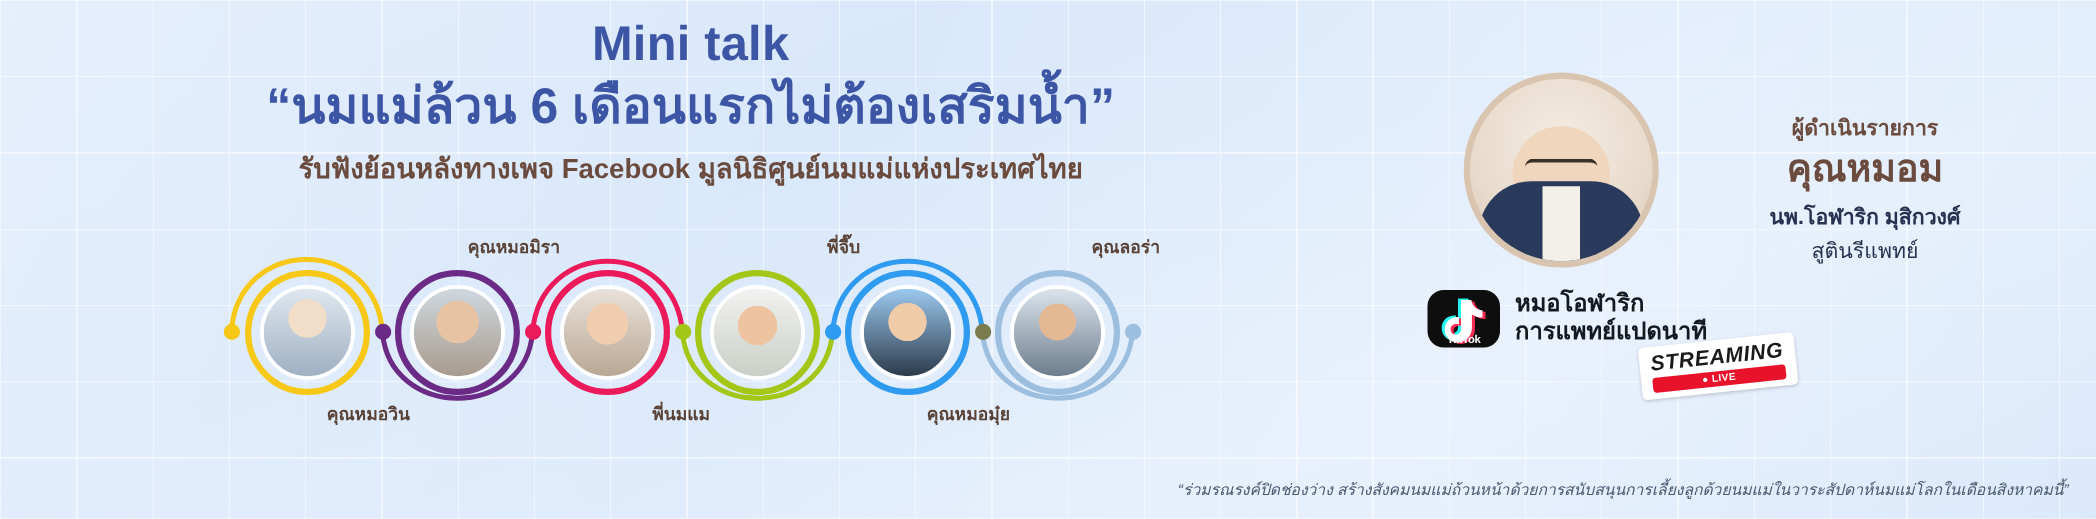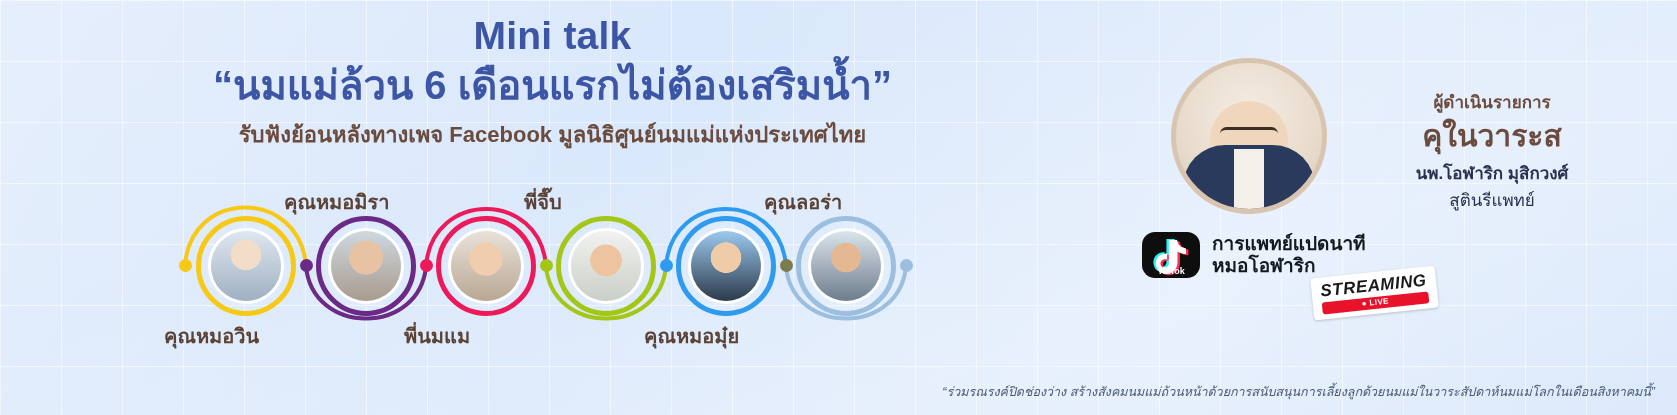--- a/index.html
+++ b/index.html
@@ -44,22 +44,22 @@
     position:absolute; left:10px; top:38px; width:100px; height:100px; border-radius:50%;
     display:flex; align-items:center; justify-content:center;
   }
   .ring .inner {
     width:76px; height:76px; border-radius:50%; overflow:hidden;
     border:3px solid #fff; background:#e9eef6;
     display:flex; align-items:flex-end; justify-content:center;
   }
   .face { width:100%; height:100%; position:relative; }
   .nm {
-    position:absolute; left:-22px; width:164px; text-align:left;
-    font-size:20px; font-weight:700; color:#5b4236; white-space:nowrap;
+    position:absolute; left:-22px; width:164px; text-align:right;
+    font-size:14px; font-weight:700; color:#5b4236; white-space:nowrap;
   }
   .nm.above { top:8px; }
   .nm.below { top:142px; }
   .dot { position:absolute; width:13px; height:13px; border-radius:50%; top:81px; }
   .arcs { position:absolute; left:0; top:0; width:1060px; height:160px; }
 
   
   .host { position:absolute; right:0; top:0; width:560px; height:415px; z-index:5;}
   .host-photo {
     position:absolute; left:54px; top:58px; width:156px; height:156px; border-radius:50%;
@@ -187,37 +187,37 @@
 
   <div class="host">
     <div class="host-photo">
       <div style="position:absolute;left:50%;top:26%;transform:translateX(-50%);width:78px;height:78px;border-radius:50%;background:#f0d6bd"></div>
       <div style="position:absolute;left:50%;bottom:-10px;transform:translateX(-50%);width:132px;height:74px;border-radius:42px 42px 0 0;background:#2a3a5c"></div>
       <div style="position:absolute;left:50%;bottom:-10px;transform:translateX(-50%);width:30px;height:70px;background:#f3efe9"></div>
       <div style="position:absolute;left:50%;top:44%;transform:translateX(-50%);width:58px;height:13px;border-top:3px solid #3a3026;border-radius:8px"></div>
     </div>
     <div class="host-text">
       <div class="ht-role">ผู้ดำเนินรายการ</div>
-      <div class="ht-name">คุในวาระส</div>
+      <div class="ht-name">คุณหมอม</div>
       <div class="ht-full">นพ.โอฬาริก มุสิกวงศ์</div>
       <div class="ht-spec">สูตินรีแพทย์</div>
     </div>
 
     <div class="tt">
       <div class="tt-logo">
         <svg viewBox="0 0 48 48" width="58" height="58" style="position:absolute;left:0;top:-4px">
           <path d="M29 10c.9 4.2 3.4 6.6 7.4 6.9v4.6c-2.4.2-4.6-.5-7-2v8.8c0 5.6-4.2 9.7-9.3 9.7-5 0-8.7-3.7-8.7-8.6 0-4.9 4-8.7 9.4-8.2v4.8c-.8-.2-1.6-.3-2.4-.1-2 .3-3.3 1.9-3.1 3.9.2 1.9 1.7 3.2 3.6 3.1 1.9-.1 3.3-1.6 3.3-3.7V10H29z" fill="#25F4EE" transform="translate(-2,-1)"></path>
           <path d="M29 10c.9 4.2 3.4 6.6 7.4 6.9v4.6c-2.4.2-4.6-.5-7-2v8.8c0 5.6-4.2 9.7-9.3 9.7-5 0-8.7-3.7-8.7-8.6 0-4.9 4-8.7 9.4-8.2v4.8c-.8-.2-1.6-.3-2.4-.1-2 .3-3.3 1.9-3.1 3.9.2 1.9 1.7 3.2 3.6 3.1 1.9-.1 3.3-1.6 3.3-3.7V10H29z" fill="#FE2C55" transform="translate(2,1)"></path>
           <path d="M29 10c.9 4.2 3.4 6.6 7.4 6.9v4.6c-2.4.2-4.6-.5-7-2v8.8c0 5.6-4.2 9.7-9.3 9.7-5 0-8.7-3.7-8.7-8.6 0-4.9 4-8.7 9.4-8.2v4.8c-.8-.2-1.6-.3-2.4-.1-2 .3-3.3 1.9-3.1 3.9.2 1.9 1.7 3.2 3.6 3.1 1.9-.1 3.3-1.6 3.3-3.7V10H29z" fill="#ffffff"></path>
         </svg>
         <span class="word">TikTok</span>
       </div>
       <div class="tt-txt">
+        <div>หมอโอฬาริก</div>
         <div>การแพทย์แปดนาที</div>
-        <div>หมอโอฬาริก</div>
       </div>
       <div class="badge">
         <div class="bt">STREAMING</div>
         <span class="live">● LIVE</span>
       </div>
     </div>
   </div>
 
   <div class="footer">“ร่วมรณรงค์ปิดช่องว่าง สร้างสังคมนมแม่ถ้วนหน้าด้วยการสนับสนุนการเลี้ยงลูกด้วยนมแม่ในวาระสัปดาห์นมแม่โลกในเดือนสิงหาคมนี้”</div>
 </div>

